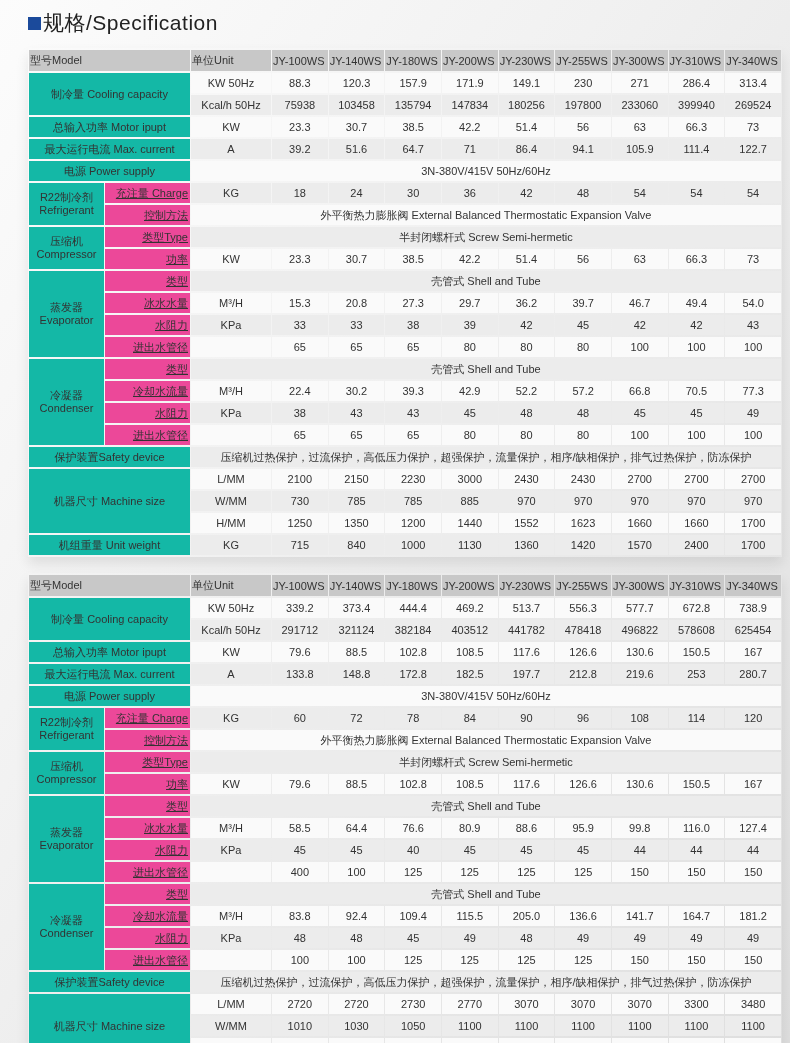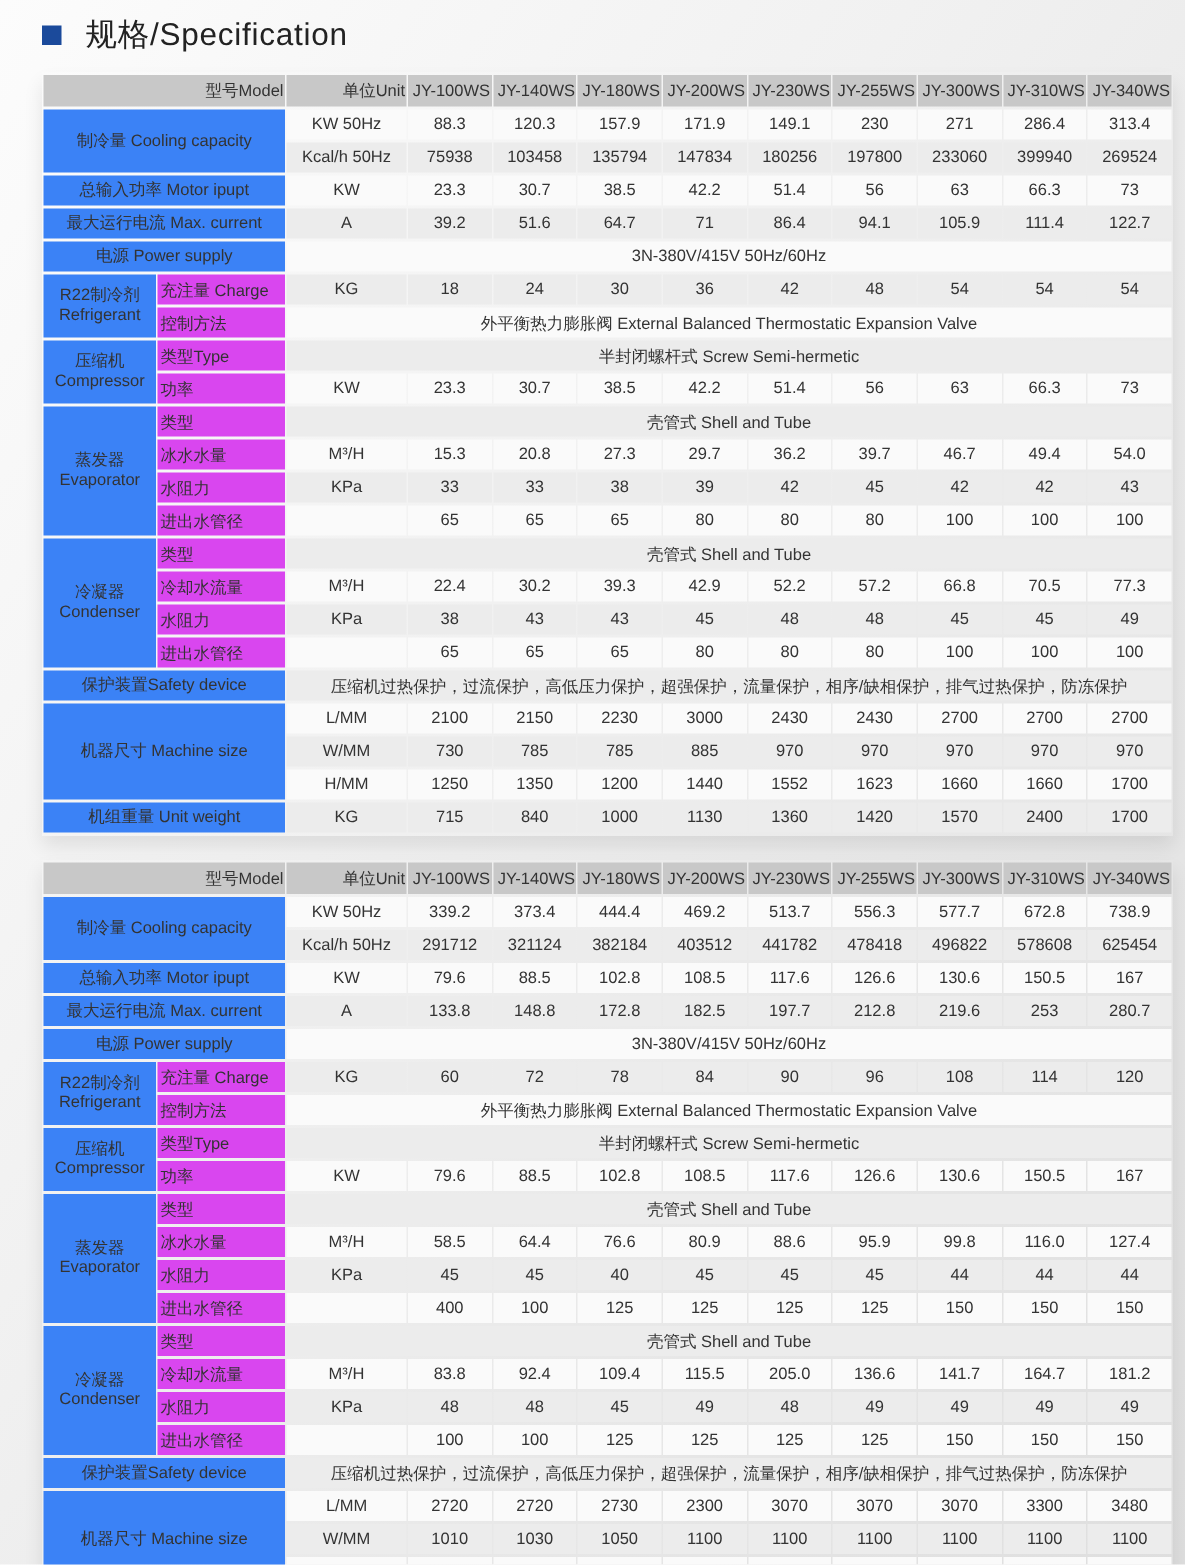--- a/index.html
+++ b/index.html
@@ -3,32 +3,32 @@
 <meta charset="utf-8">
 <style>
   html,body{margin:0;padding:0;}
   body{
     width:790px;height:1043px;overflow:hidden;
     background:linear-gradient(125deg,#fcfcfc 0%,#f1f1f1 40%,#e6e6e6 75%,#dedede 100%);
     font-family:"Liberation Sans","DejaVu Sans",sans-serif;
     color:#333;
   }
   .page{padding:7px 8px 0 28px;}
-  .title-row{display:flex;align-items:center;gap:16px;height:32px;}
+  .title-row{display:flex;align-items:center;gap:2px;height:32px;}
   .title-bullet{width:13px;height:13px;background:#1b4a9b;flex:0 0 auto;}
   .page-title{font-size:21px;font-weight:500;color:#222;letter-spacing:0.5px;}
   table.spec{
     border-collapse:separate;border-spacing:1px 2px;table-layout:fixed;
     width:754px;font-size:11px;margin-top:9px;
     box-shadow:0 7px 12px rgba(0,0,0,0.09);
   }
   table.spec + table.spec{margin-top:16px;}
-  .head{background:#c8c8c8;font-weight:normal;color:#333;height:19px;padding:1px;text-align:right;overflow:hidden;white-space:nowrap;}
-  .mlabel{background:#3b82f6;text-align:center;padding:1px 2px;color:#333;line-height:13px;overflow:hidden;}
-  .slabel{background:#d946ef;text-align:left;padding:1px 2px;overflow:hidden;white-space:nowrap;}
+  .head{background:#c8c8c8;font-weight:normal;color:#333;height:19px;padding:1px;text-align:left;overflow:hidden;white-space:nowrap;}
+  .mlabel{background:#14b8a6;text-align:center;padding:1px 2px;color:#333;line-height:13px;overflow:hidden;}
+  .slabel{background:#ec4899;text-align:right;padding:1px 2px;overflow:hidden;white-space:nowrap;text-decoration:underline;}
   .cell{background:#fafafa;text-align:center;height:18px;padding:1px 2px;overflow:hidden;white-space:nowrap;}
   tbody tr:nth-child(even) .cell{background:#ececec;}
 </style>
 </head>
 <body>
 
 <div class="page">
   <div class="title-row">
     <span class="title-bullet"></span>
     <span class="page-title">规格/Specification</span>
@@ -514,21 +514,21 @@
         <tr>
           <td class="mlabel" colspan="2">保护装置Safety device</td>
           <td class="cell merged" colspan="10">压缩机过热保护，过流保护，高低压力保护，超强保护，流量保护，相序/缺相保护，排气过热保护，防冻保护</td>
         </tr>
         <tr>
           <td class="mlabel" colspan="2" rowspan="3">机器尺寸 Machine size</td>
           <td class="cell unit">L/MM</td>
           <td class="cell val">2720</td>
           <td class="cell val">2720</td>
           <td class="cell val">2730</td>
-          <td class="cell val">2300</td>
+          <td class="cell val">2770</td>
           <td class="cell val">3070</td>
           <td class="cell val">3070</td>
           <td class="cell val">3070</td>
           <td class="cell val">3300</td>
           <td class="cell val">3480</td>
         </tr>
         <tr>
           <td class="cell unit">W/MM</td>
           <td class="cell val">1010</td>
           <td class="cell val">1030</td>

